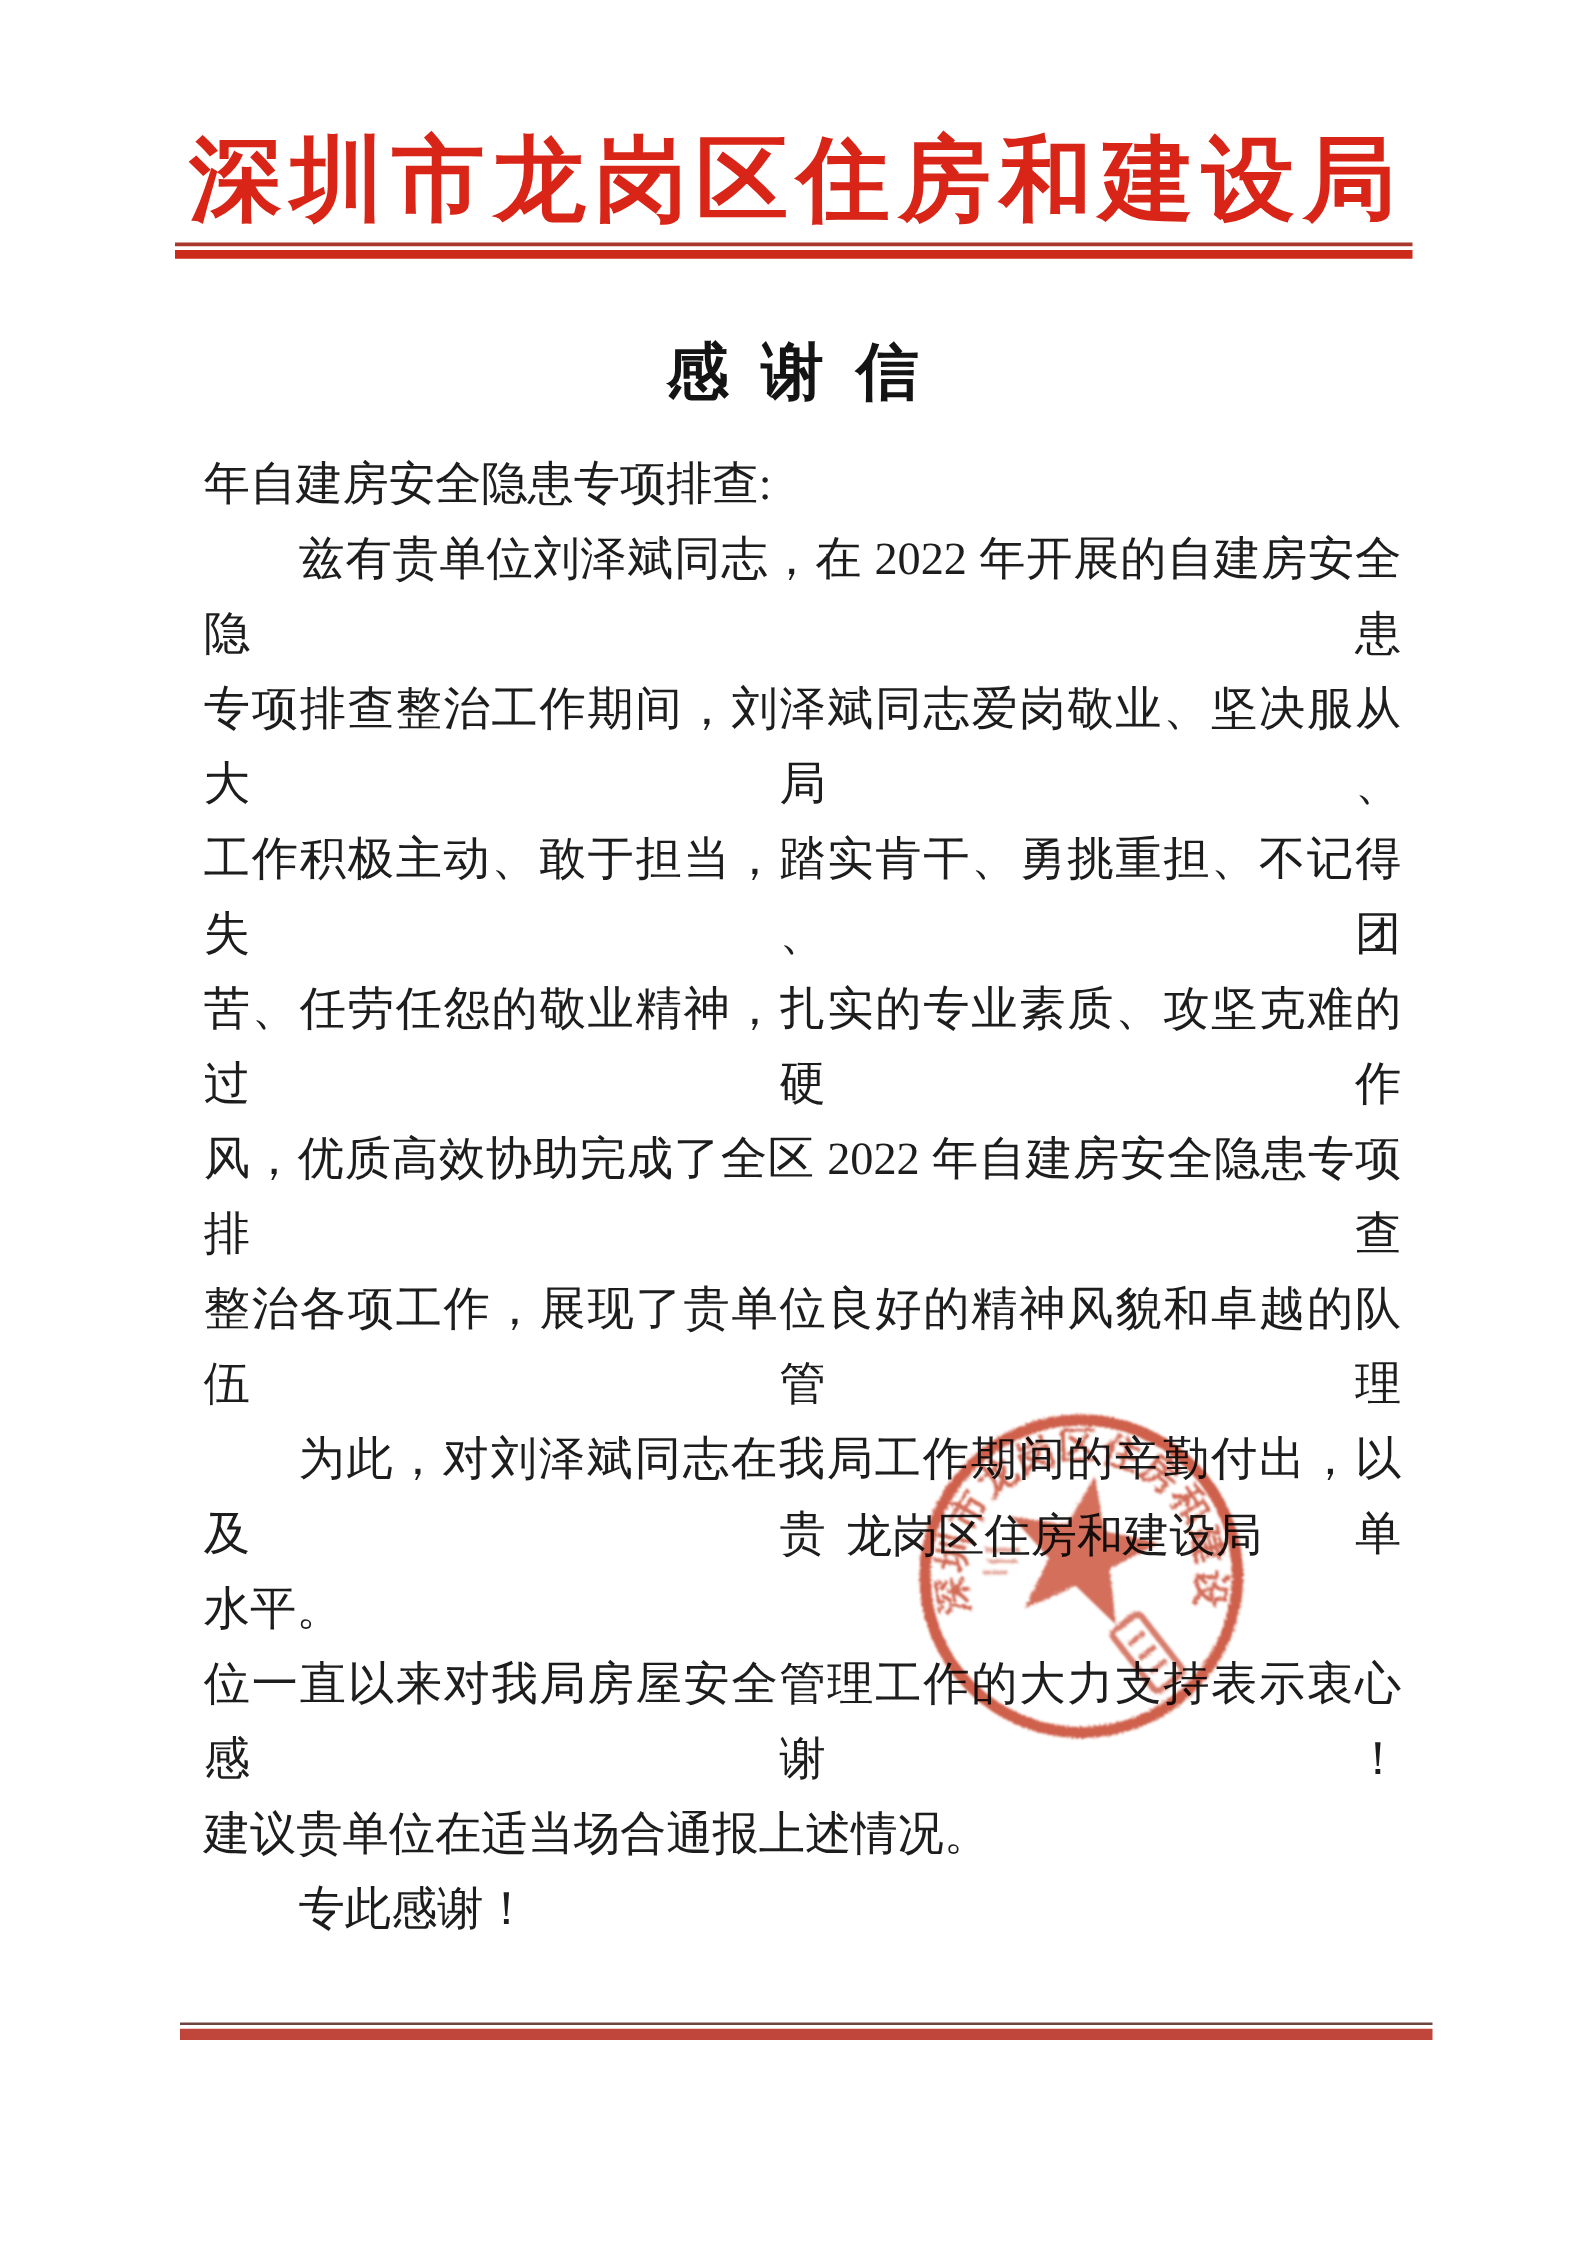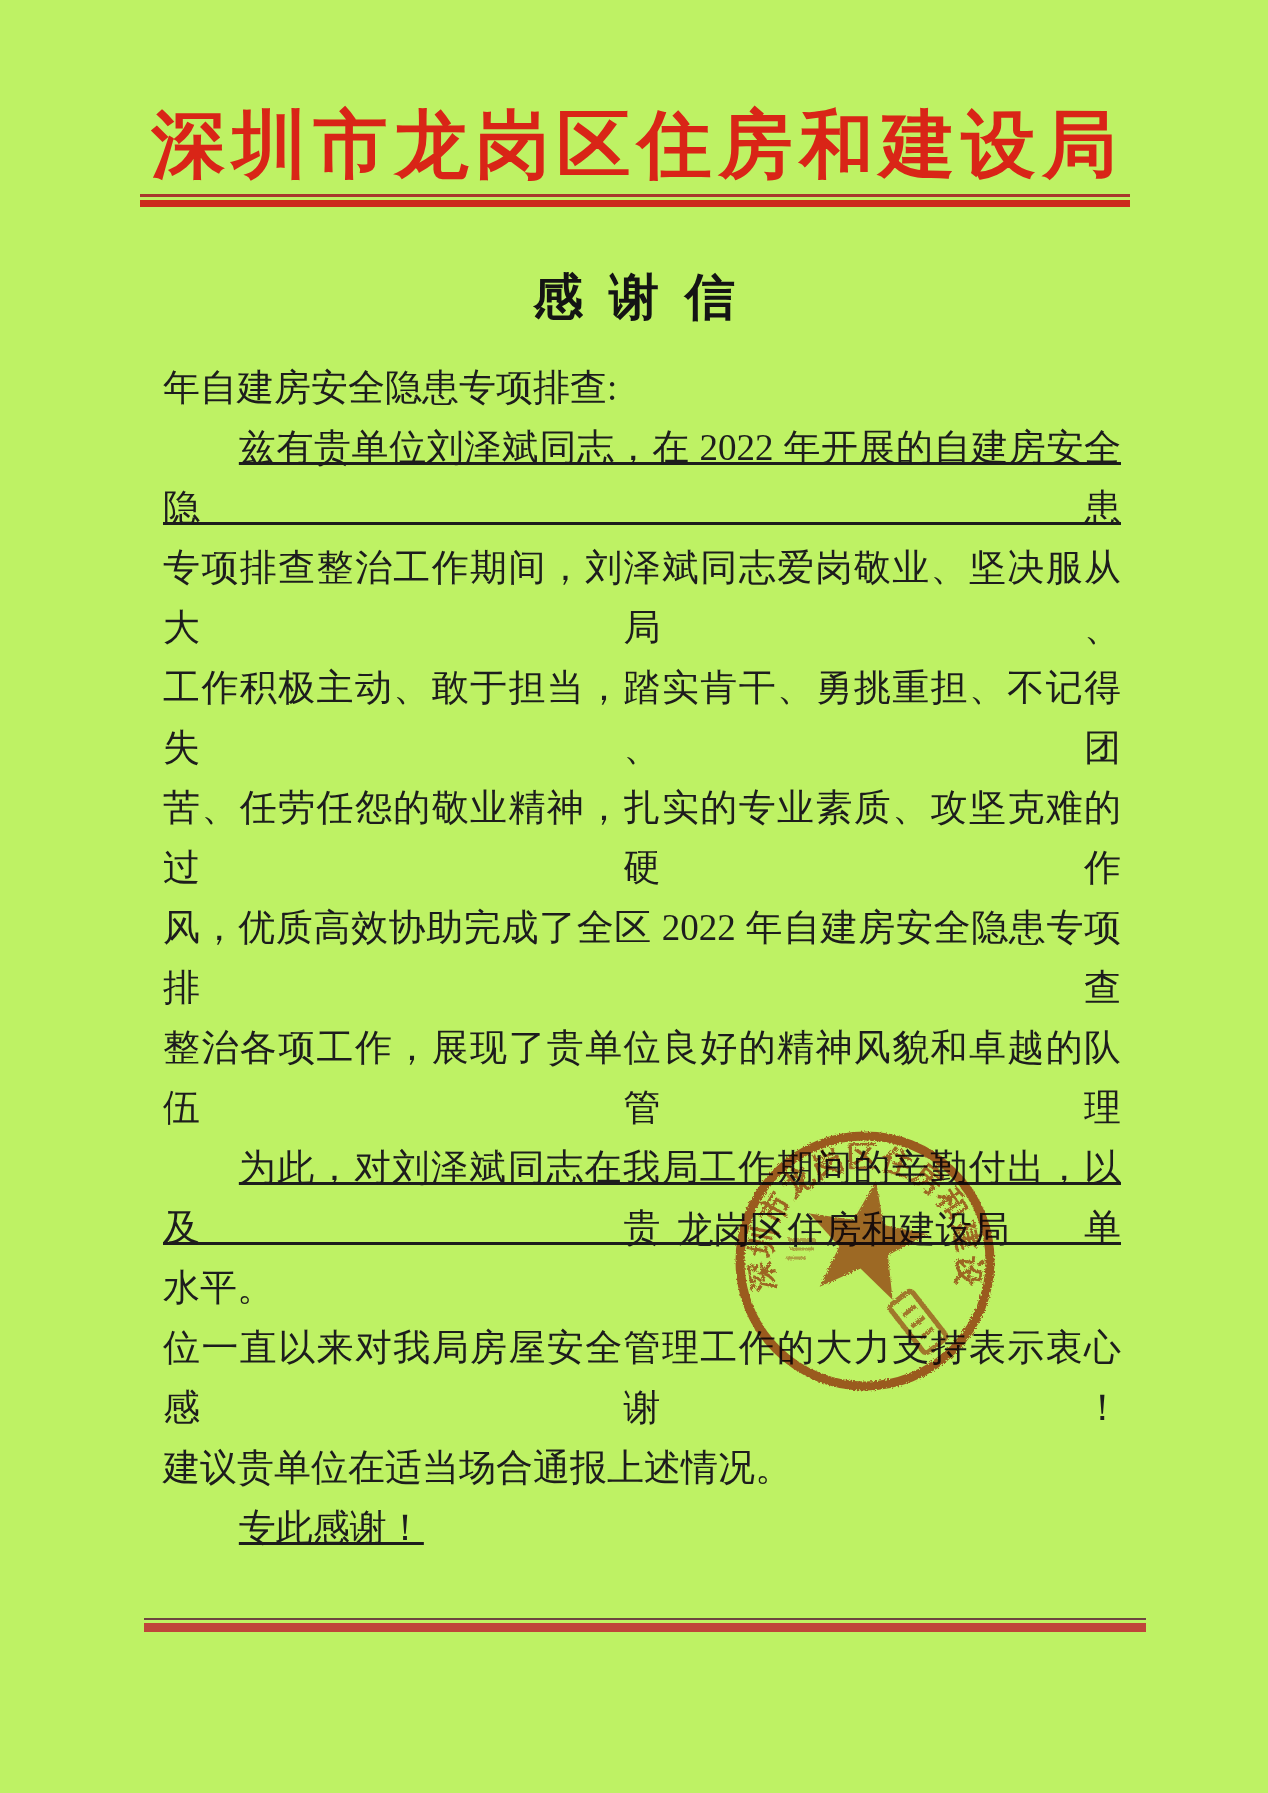--- a/index.html
+++ b/index.html
@@ -1,18 +1,18 @@
 <!DOCTYPE html>
 <html><head>
 <meta charset="utf-8">
 <style>
   html,body{margin:0;padding:0;background:#e8e8e8;}
   .page{
     position:relative;width:1268px;height:1793px;margin:0 auto;
-    background:#bef264;overflow:hidden;
+    background:#ffffff;overflow:hidden;
     font-family:"Liberation Serif","DejaVu Serif",serif;
     color:#1d1d1d;
   }
   .agency-title{
     position:absolute;top:108px;left:0;width:100%;
     text-align:center;font-size:74px;line-height:1;font-weight:bold;
     color:#d92517;letter-spacing:7px;text-indent:7px;white-space:nowrap;
   }
   .rule-top{position:absolute;left:140px;right:138px;top:194px;}
   .rule-top .thin{height:3px;background:#a8382c;margin-bottom:3px;}
@@ -21,21 +21,21 @@
     position:absolute;top:226px;left:0;width:100%;
     text-align:center;font-size:50px;line-height:1;font-weight:bold;
     color:#141414;letter-spacing:26px;text-indent:26px;margin-top:46px;
   }
   .letter-body{
     position:absolute;left:163px;top:358px;width:958px;
     font-size:37px;line-height:60px;
   }
   .line{min-height:60px;}
   .fill{text-align:justify;text-align-last:justify;}
-  .indent{text-indent:2.05em;text-decoration:underline;}
+  .indent{text-indent:2.05em;}
   .sig-block{
     position:absolute;left:638px;top:1200px;width:410px;
     text-align:center;font-size:37px;line-height:60px;
   }
   .seal{
     position:absolute;left:726px;top:1122px;width:278px;height:278px;
     mix-blend-mode:multiply;opacity:.95;
   }
   .rule-bottom{position:absolute;left:144px;right:122px;top:1618px;}
   .rule-bottom .thin{height:2px;background:#6e4540;margin-bottom:3px;}

